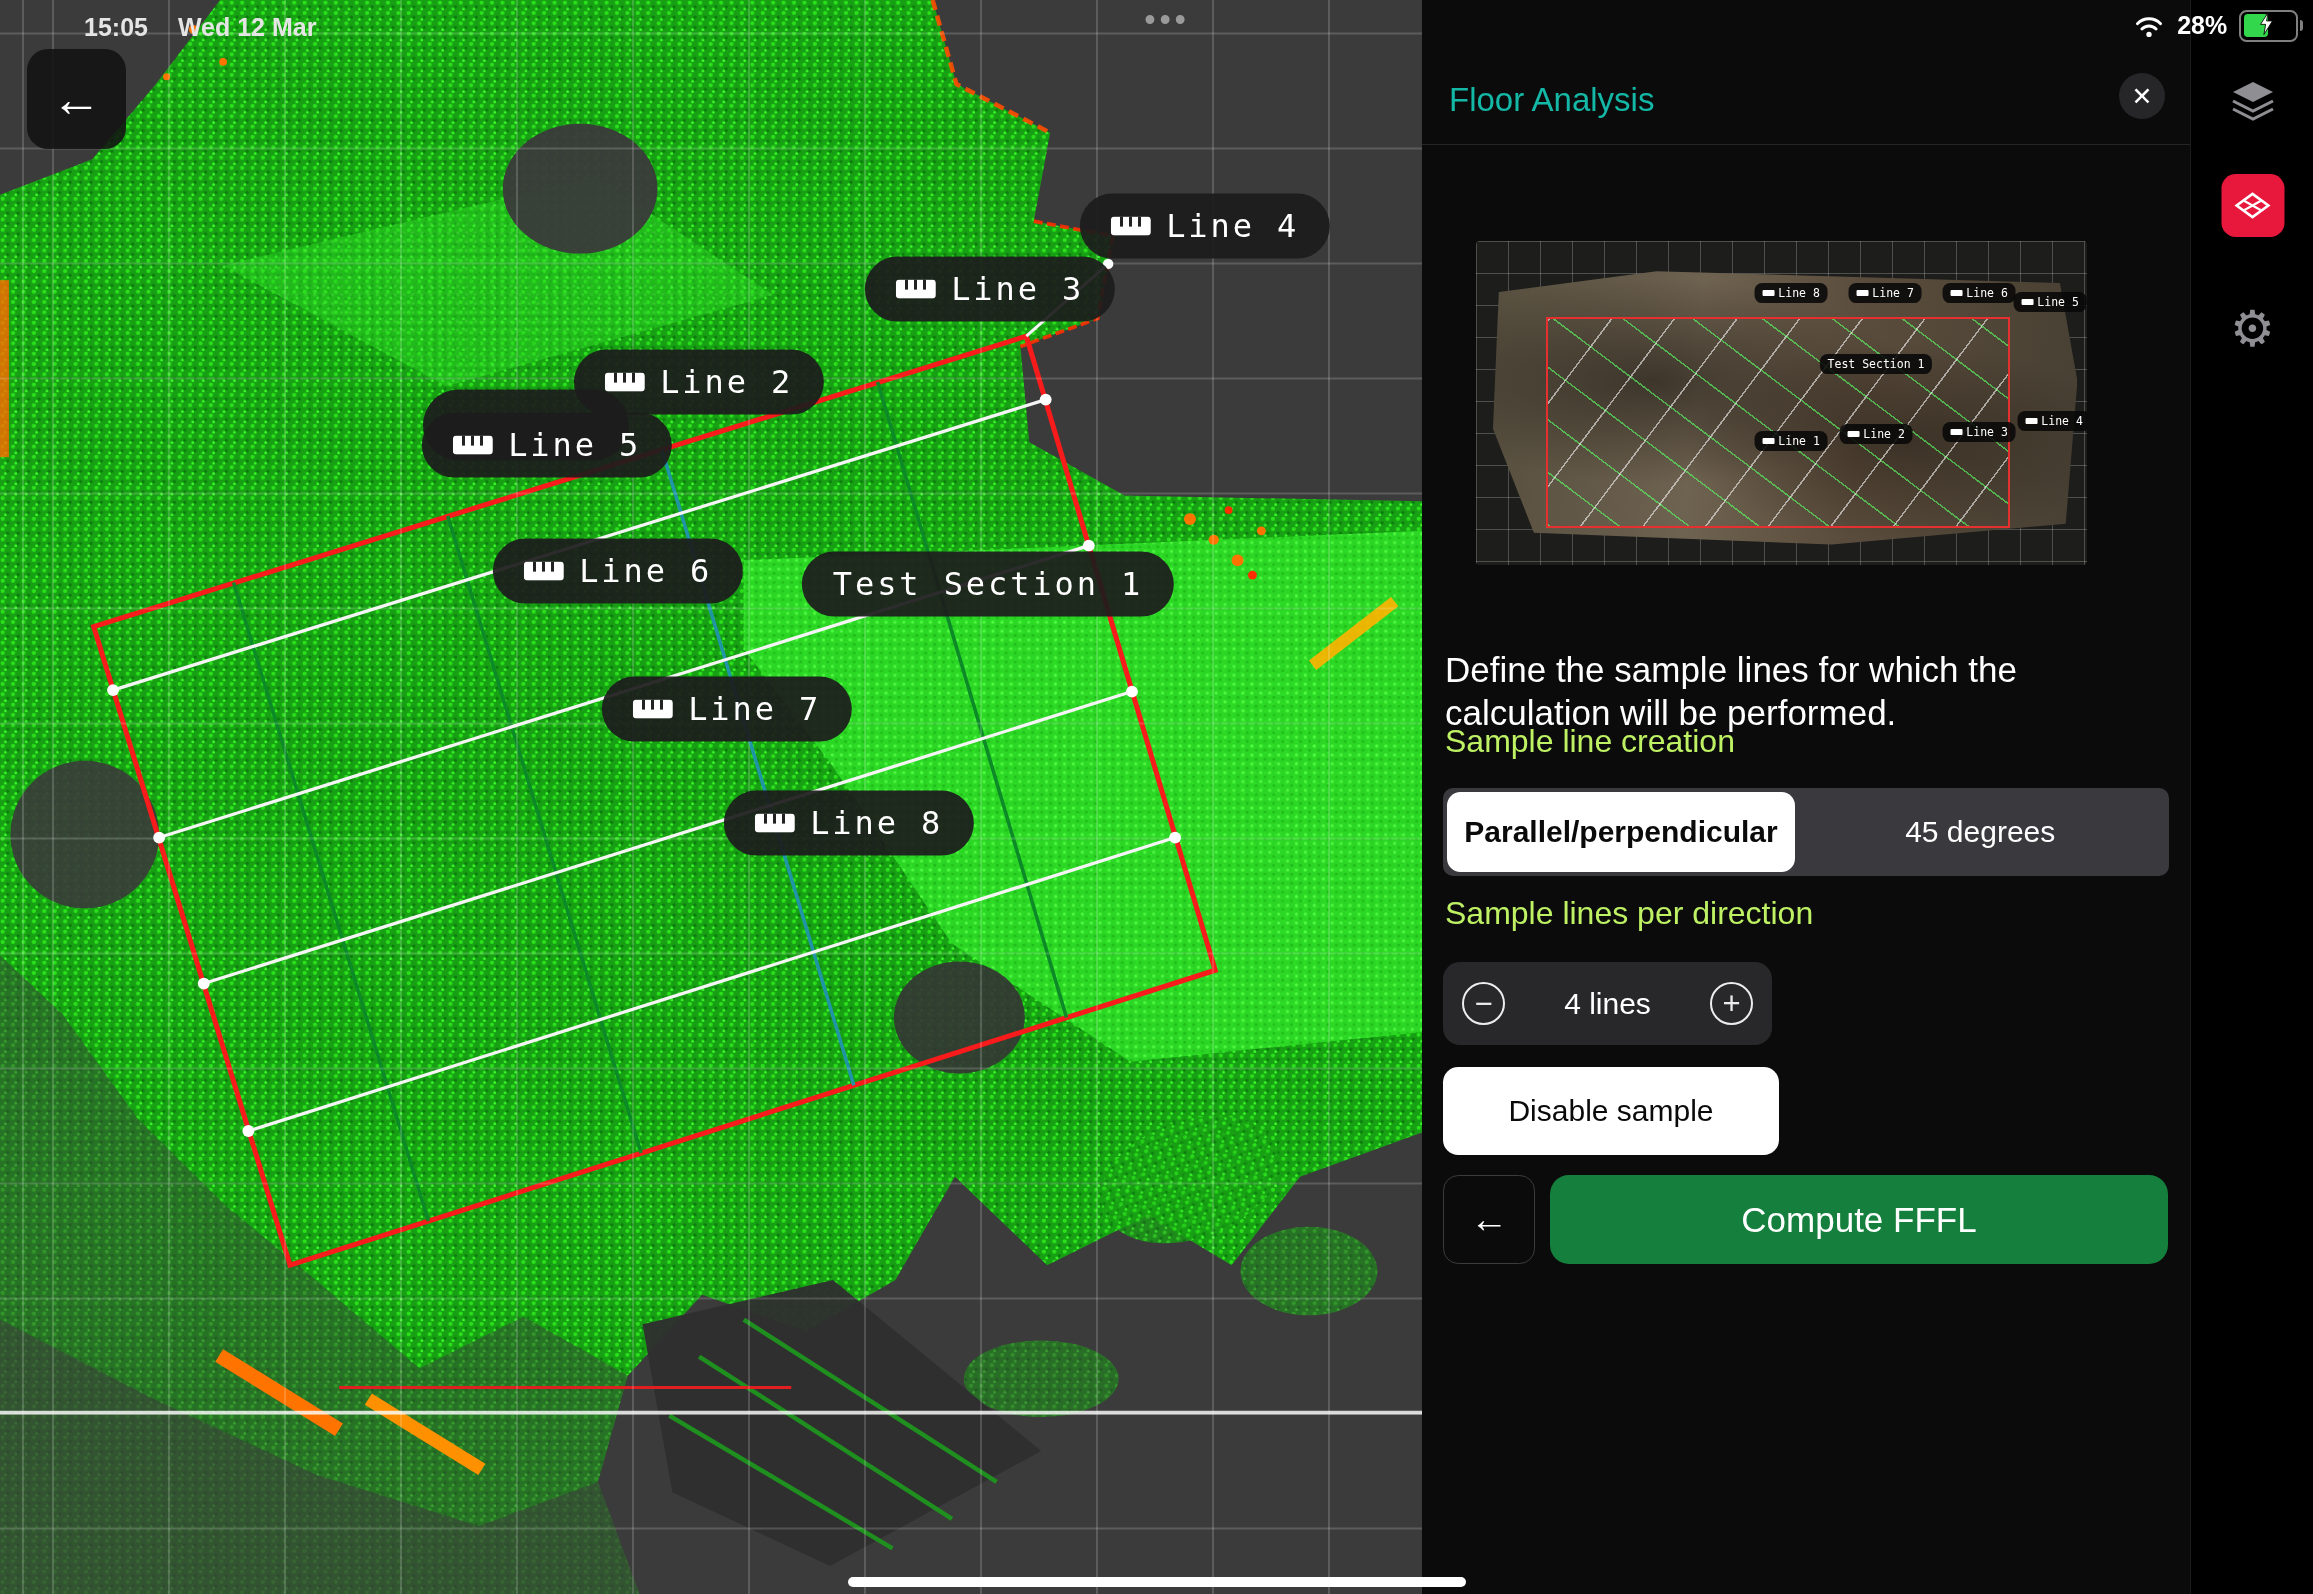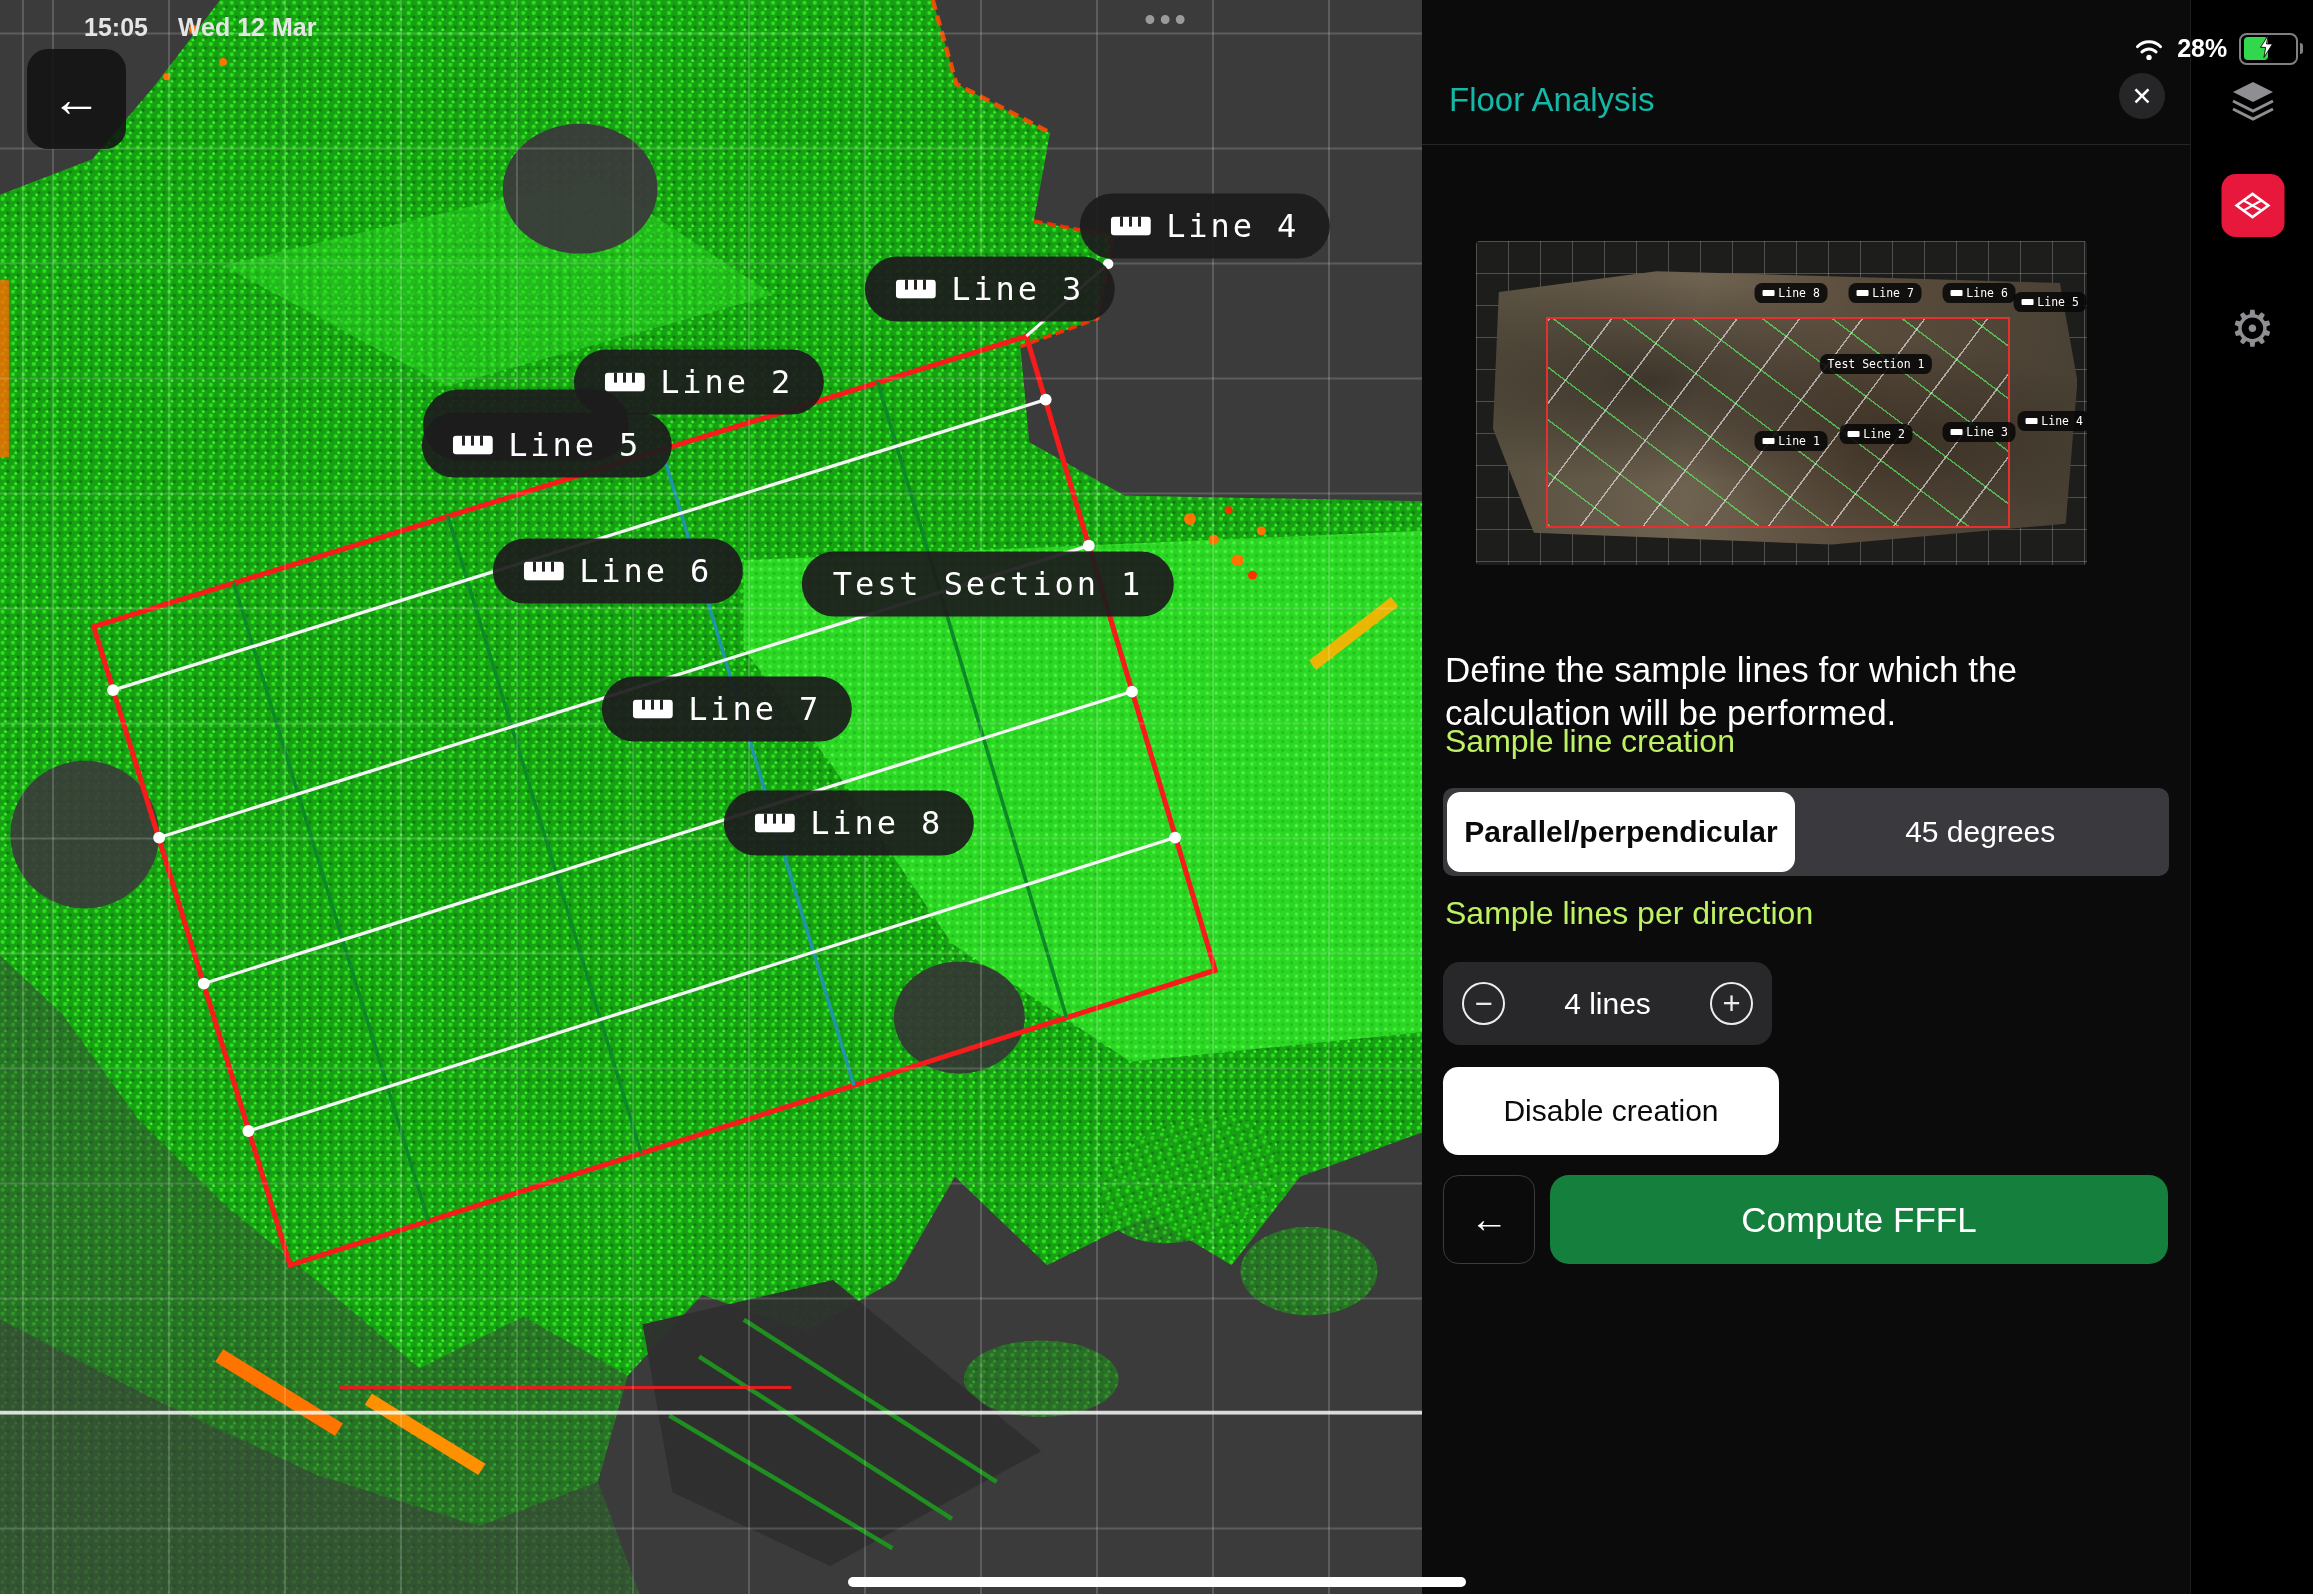--- a/index.html
+++ b/index.html
@@ -85,21 +85,21 @@
 
   
   .rail{position:absolute;left:2190px;top:0;width:123px;height:1594px;background:#000;border-left:1px solid #1c1c1c;}
   .rail-icon{position:absolute;left:50%;transform:translateX(-50%);cursor:pointer;background:none;border:none;padding:0;}
   .layers-btn{top:78px;}
   .tool-btn{top:174px;width:63px;height:63px;background:#e8173c;border-radius:14.3px;
     display:flex;align-items:center;justify-content:center;}
   .gear-btn{top:304px;color:#8e8e93;font-size:50px;line-height:1;}
 
   
-  .status-right{position:absolute;right:15.3px;top:9.6px;display:flex;align-items:center;gap:11.5px;color:#fff;margin-top:23px;}
+  .status-right{position:absolute;right:15.3px;top:9.6px;display:flex;align-items:center;gap:11.5px;color:#fff;}
   .battery-pct{font-size:25px;font-weight:600;}
   .battery{position:relative;width:55px;height:28px;border:2.4px solid rgba(255,255,255,.5);border-radius:7.6px;}
   .battery-fill{position:absolute;left:2.9px;top:2.9px;bottom:2.9px;width:45%;background:#32d74b;border-radius:3.8px;}
   .battery-tip{position:absolute;right:-7.6px;top:8.6px;width:3.8px;height:10.5px;background:rgba(255,255,255,.5);border-radius:0 2.9px 2.9px 0;}
   .home-indicator{position:absolute;left:848px;top:1577px;width:618px;height:9.6px;border-radius:5.7px;background:#fff;}
 </style>
 </head>
 <body>
 
 <div class="screen">
@@ -305,21 +305,21 @@
     <div class="stepper">
       <button class="step-btn">
         <span>−</span>
       </button>
       <span class="step-value">4 lines</span>
       <button class="step-btn">
         <span>+</span>
       </button>
     </div>
 
-    <button class="heatmap-btn">Disable creation</button>
+    <button class="heatmap-btn">Disable sample</button>
 
     <button class="panel-back-btn">
       <span>←</span>
     </button>
     <button class="compute-btn">Compute FFFL</button>
   </aside>
 
   <nav class="rail">
     <button class="rail-icon layers-btn">
       <svg width="48" height="46" viewBox="0 0 48 46">

